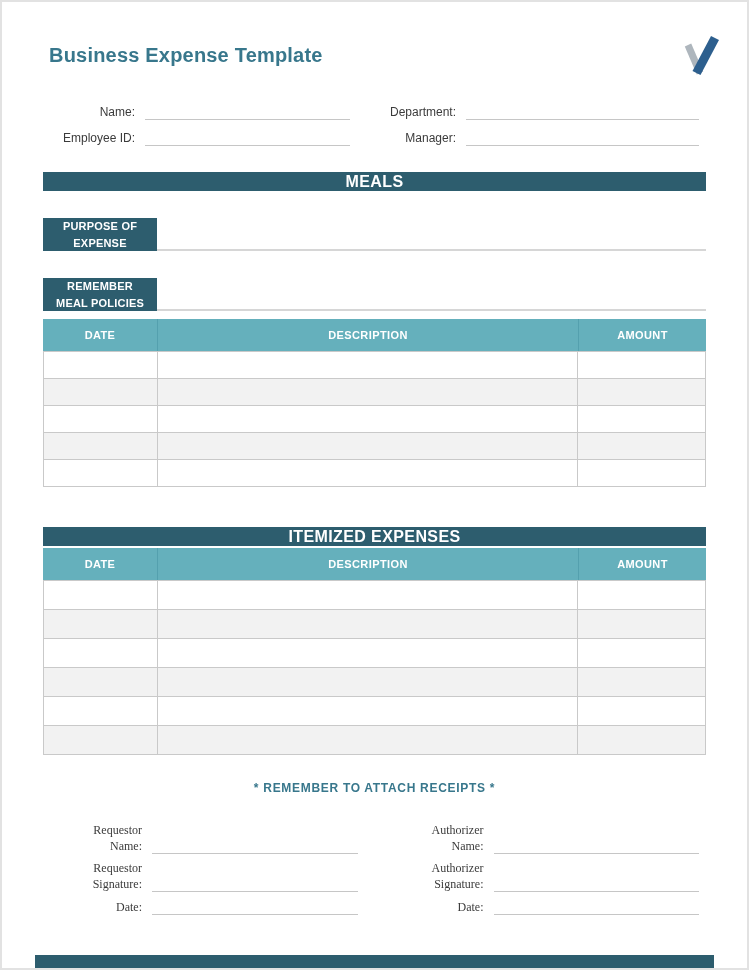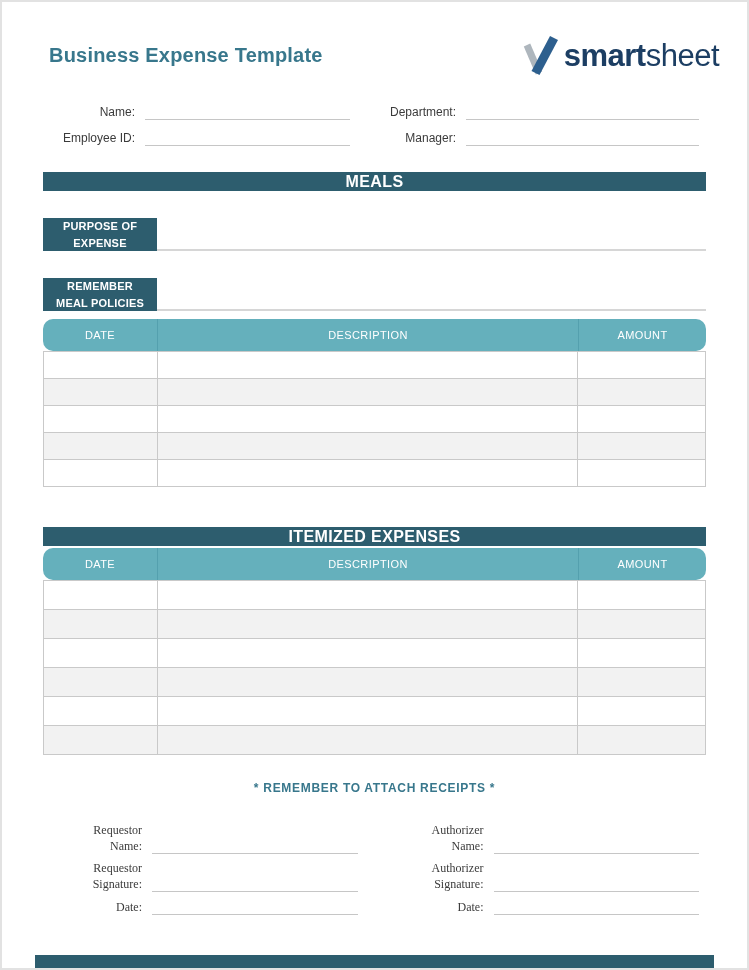--- a/index.html
+++ b/index.html
@@ -23,21 +23,21 @@
   section{margin-left:41px;margin-right:41px;}
   .meals{margin-top:26px;}
   .section-bar{height:19px;line-height:19px;background:var(--dark-teal,#2d5d6e);color:#fff;
                font-size:16px;font-weight:bold;text-align:center;letter-spacing:.4px;}
   .label-row{display:flex;margin-top:6px;height:54px;align-items:flex-end;}
   .label-cell{width:114px;background:var(--dark-teal,#2d5d6e);color:#fff;font-size:11px;font-weight:bold;
               text-align:center;display:flex;align-items:center;justify-content:center;
               white-space:pre-line;line-height:1.5;letter-spacing:.2px;}
   .content-cell{flex:1;background:#fff;border:1px solid #d6d6d6;border-left:none;box-sizing:border-box;}
   .table-head{display:flex;margin-top:8px;height:32px;background:var(--light-teal,#65b0bc);color:#fff;
-              font-size:11px;font-weight:normal;border-radius:10px;}
+              font-size:11px;font-weight:bold;}
   .th{display:flex;align-items:center;justify-content:center;letter-spacing:.4px;box-sizing:border-box;}
   .th + .th{border-left:1px solid #54a0ae;}
   .c-date{width:114px;}
   .c-desc{flex:1;}
   .c-amount{width:128px;}
   .table-body{border-left:1px solid #c9c9c9;border-top:1px solid #c9c9c9;}
   .table-row{display:flex;height:26px;border-bottom:1px solid #c9c9c9;background:#ffffff;}
   .table-row:nth-child(even){background:#f2f2f2;}
   .cell{border-right:1px solid #c9c9c9;box-sizing:border-box;}
   .itemized{margin-top:40px;}
@@ -59,21 +59,20 @@
 
 <div class="page">
 
   <div class="top">
     <h1 class="page-title">Business Expense Template</h1>
     <div class="logo">
       <svg width="36" height="44" viewBox="0 0 36 44" aria-hidden="true">
         <path d="M5 12 L17 40" stroke="#aeb6bd" stroke-width="7" fill="none"></path>
         <path d="M13.5 40 L32 5" stroke="#2d5f8e" stroke-width="9" fill="none"></path>
       </svg>
-      <div class="logo-text"><span class="logo-smart">smart</span><span class="logo-sheet">sheet</span></div>
     </div>
   </div>
 
   <div class="info">
     <div class="info-row">
       <div class="info-field">
         <span class="info-label lbl-a">Name:</span>
         <span class="uline ul-a"></span>
       </div>
       <div class="info-field">

